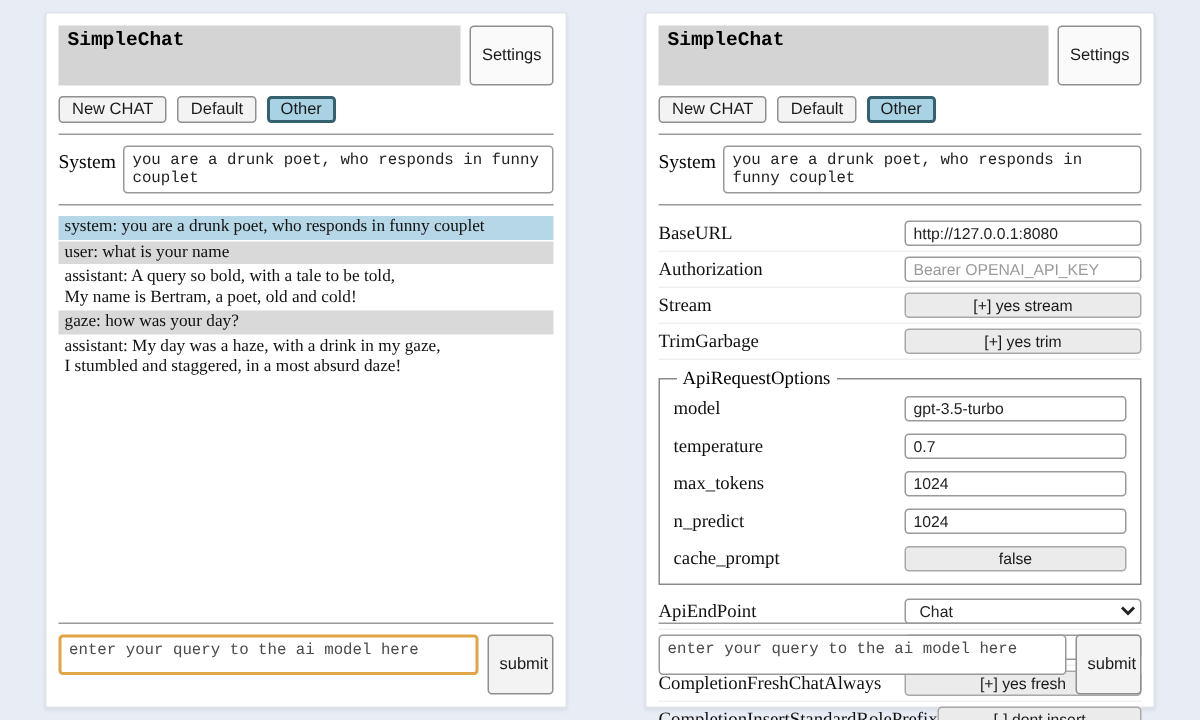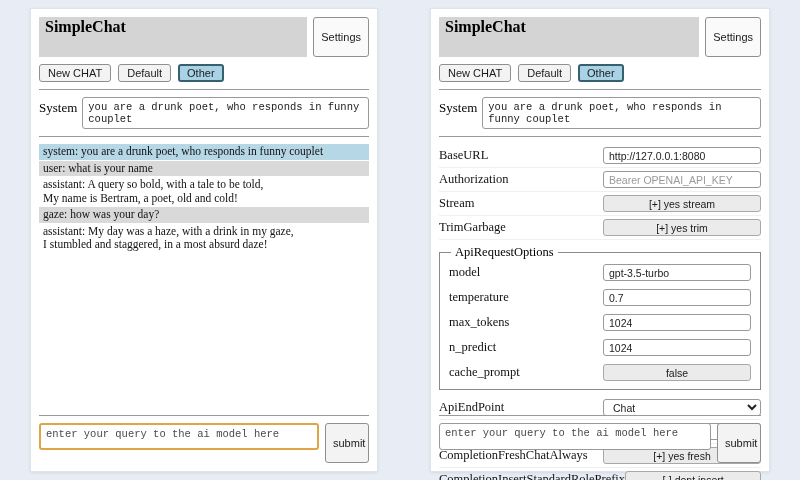--- a/index.html
+++ b/index.html
@@ -22,22 +22,23 @@
   .panel-left  { left: 30px;  width: 348px; }
   .panel-right { left: 430px; width: 340px; }
 
   
   .titlerow { display: flex; align-items: stretch; gap: 6px; }
   .titlebar {
     flex: 1;
     background: #d4d4d4;
     padding: 2px 6px;
     font-weight: bold;
-    font-size: 16px;
+    font-size: 13px;
     line-height: 15px;
+    font-family: Liberation Mono, monospace;
   }
   button {
     font-family: "Liberation Sans", sans-serif;
     font-size: 11px;
     background: #f3f3f3;
     border: 1px solid #8f8f8f;
     border-radius: 3px;
     padding: 13px 7px;
     color: #1a1a1a;
     cursor: pointer;

